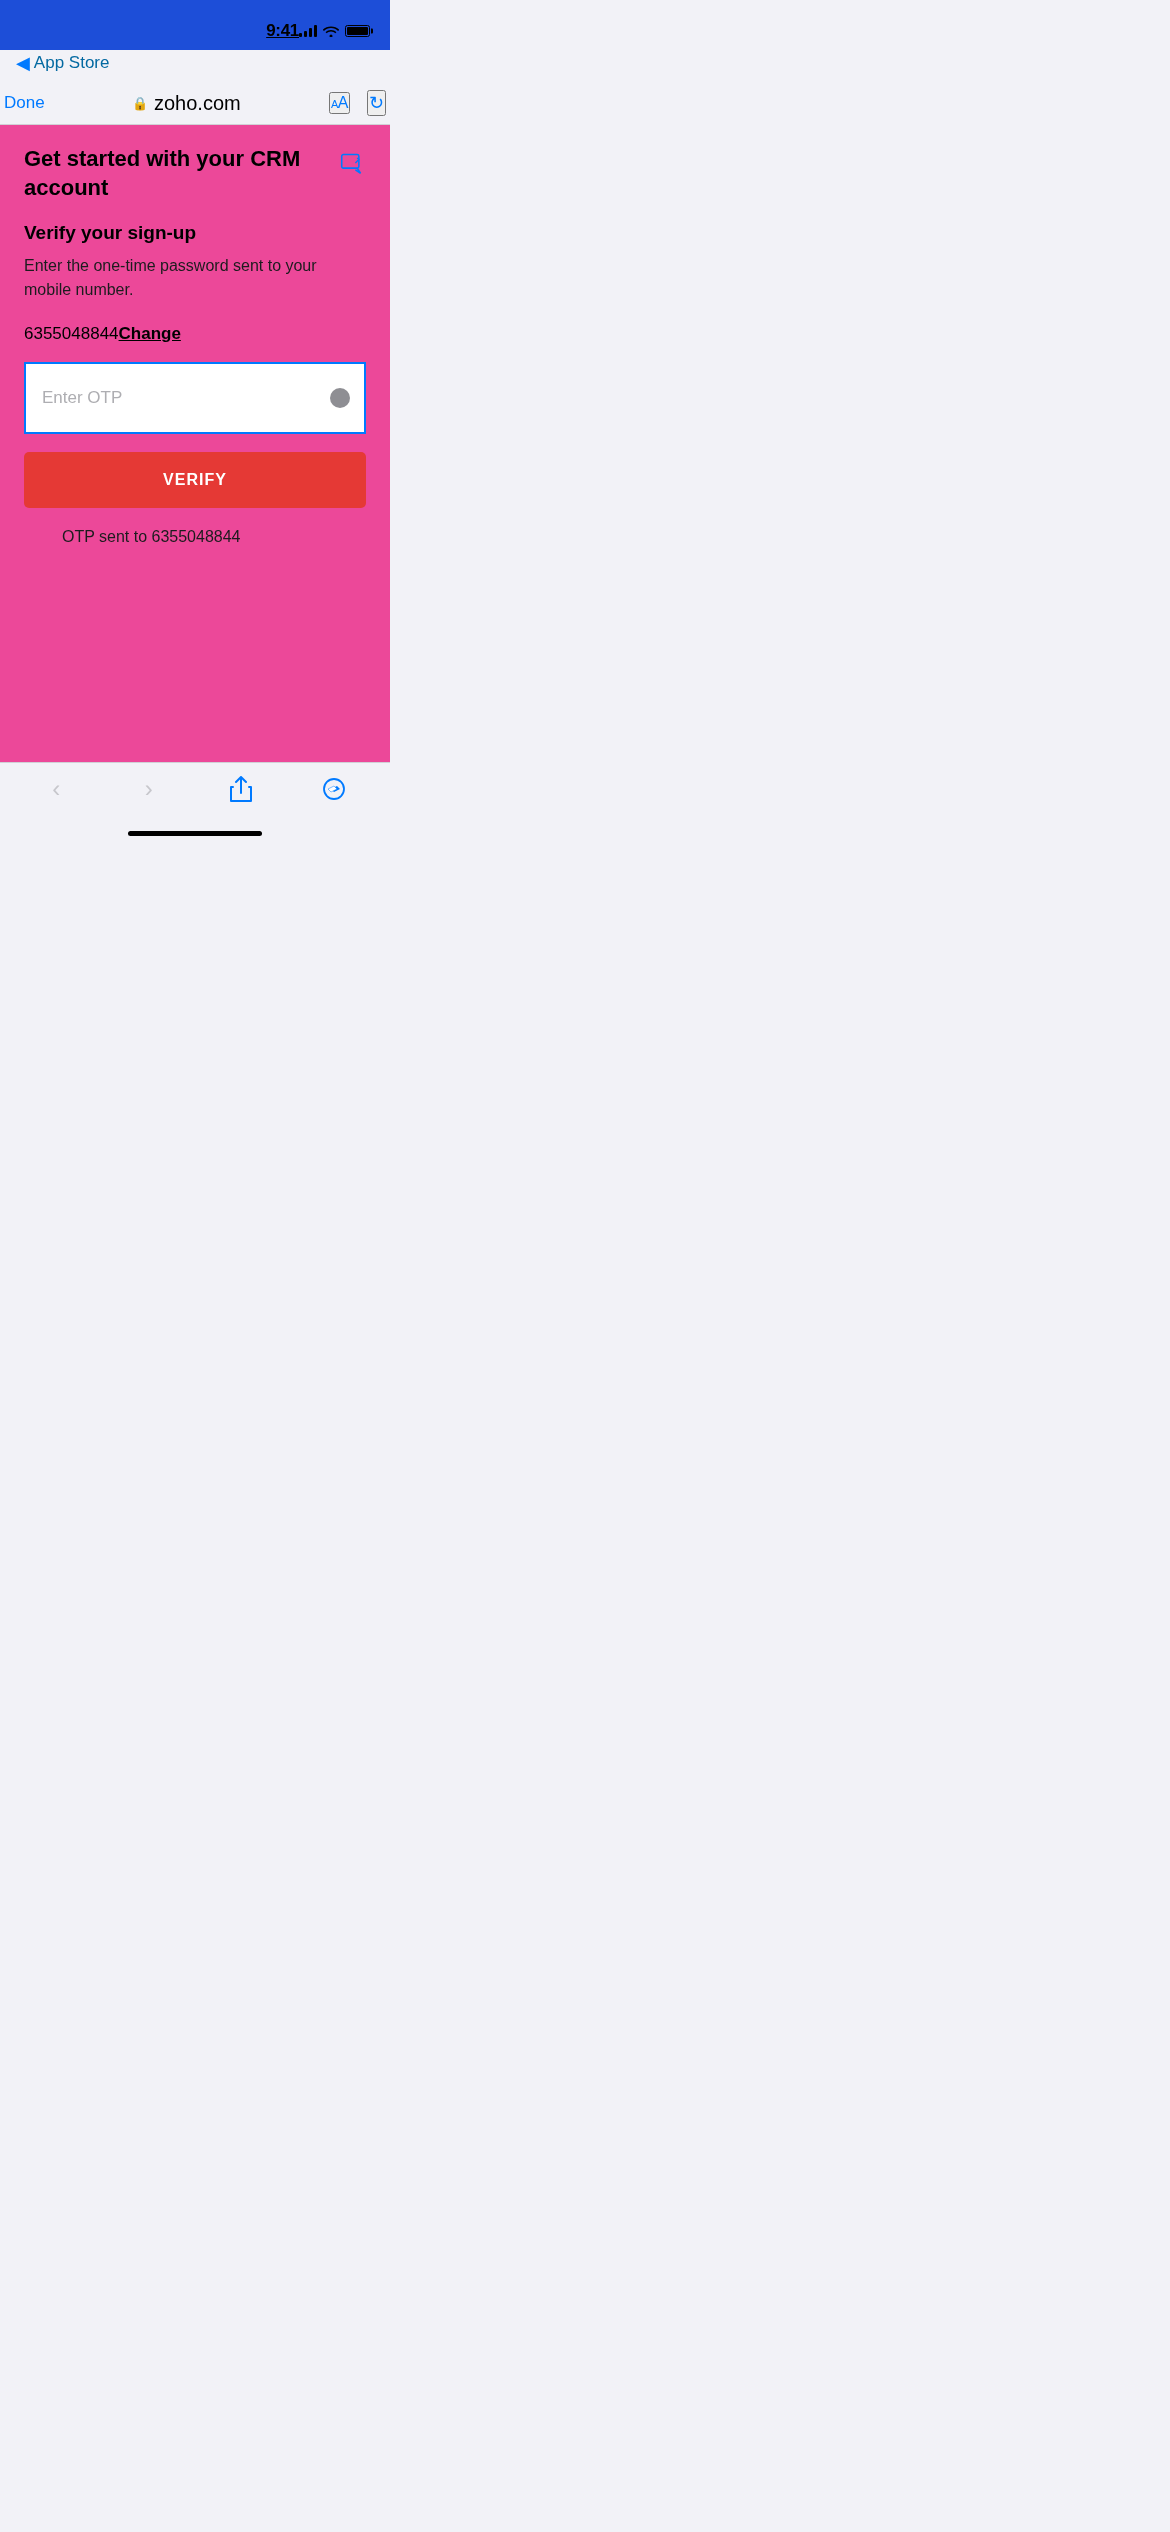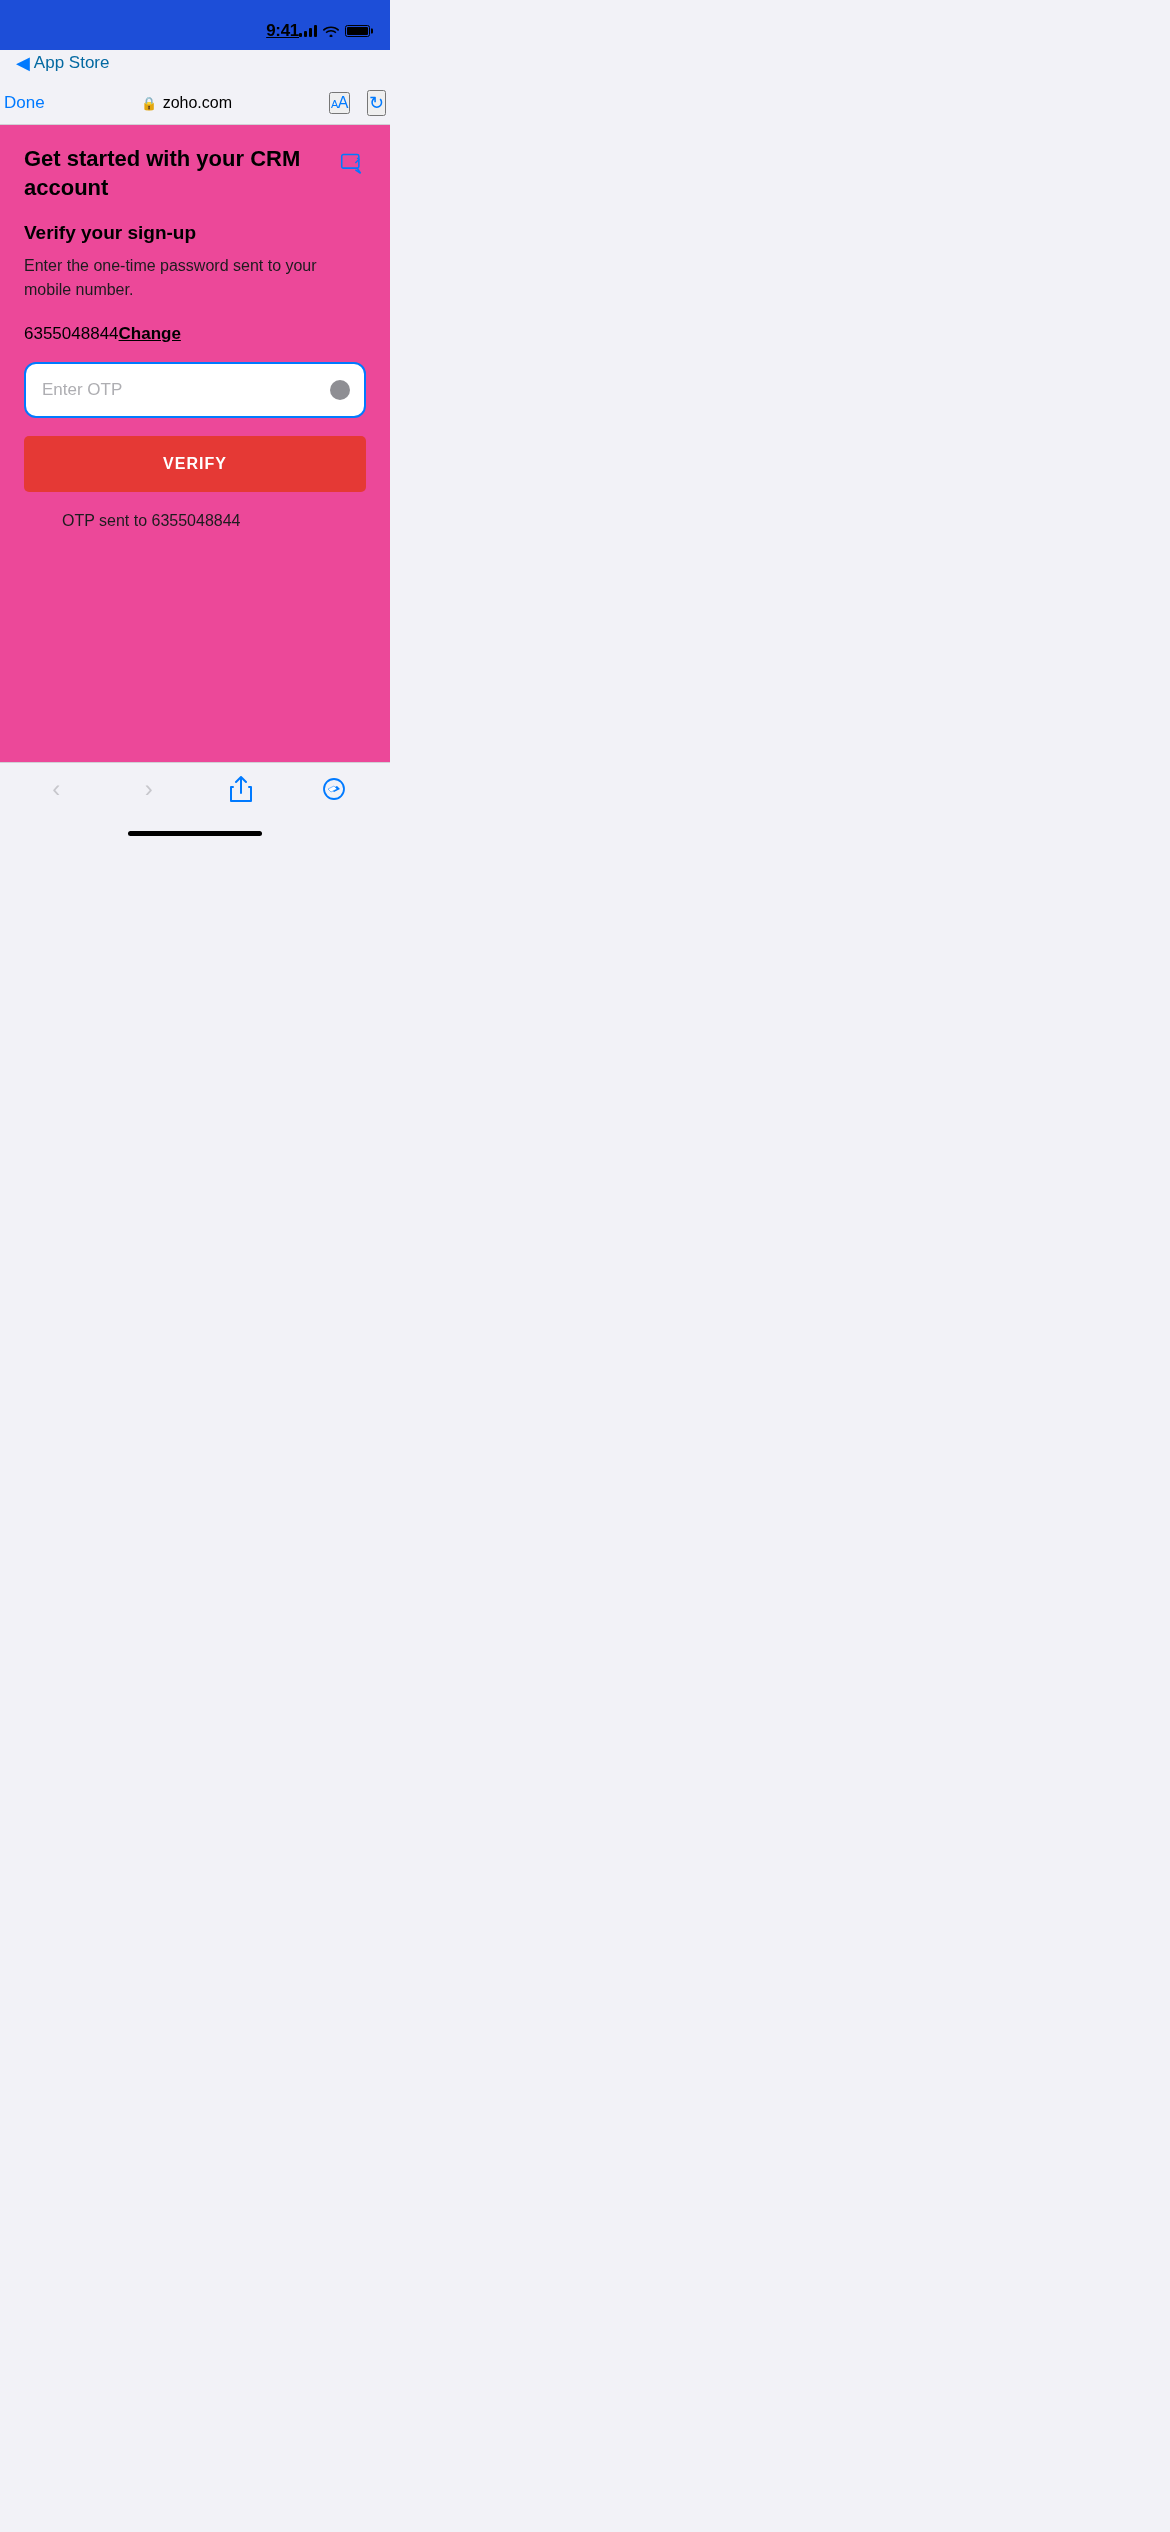--- a/index.html
+++ b/index.html
@@ -131,21 +131,21 @@
       color: #000;
       font-size: 16px;
     }
 
     .lock-icon {
       font-size: 13px;
       color: #3c3c43;
     }
 
     .url-text {
-      font-size: 16px;
+      font-size: 20px;
       color: #000;
       font-weight: 400;
     }
 
     .browser-actions {
       display: flex;
       align-items: center;
       gap: 17px;
     }
 
@@ -239,23 +239,23 @@
       border: none;
     }
 
     .otp-input-wrapper {
       position: relative;
       margin-bottom: 18px;
     }
 
     .otp-input {
       width: 100%;
-      height: 56px;
+      height: 72px;
       border: 2px solid #007aff;
-      border-radius: 12px;
+      border-radius: 0;
       padding: 0 16px;
       font-size: 17px;
       color: #3c3c43;
       outline: none;
       background: #fff;
     }
 
     .otp-input::placeholder {
       color: #aeaeb2;
     }

